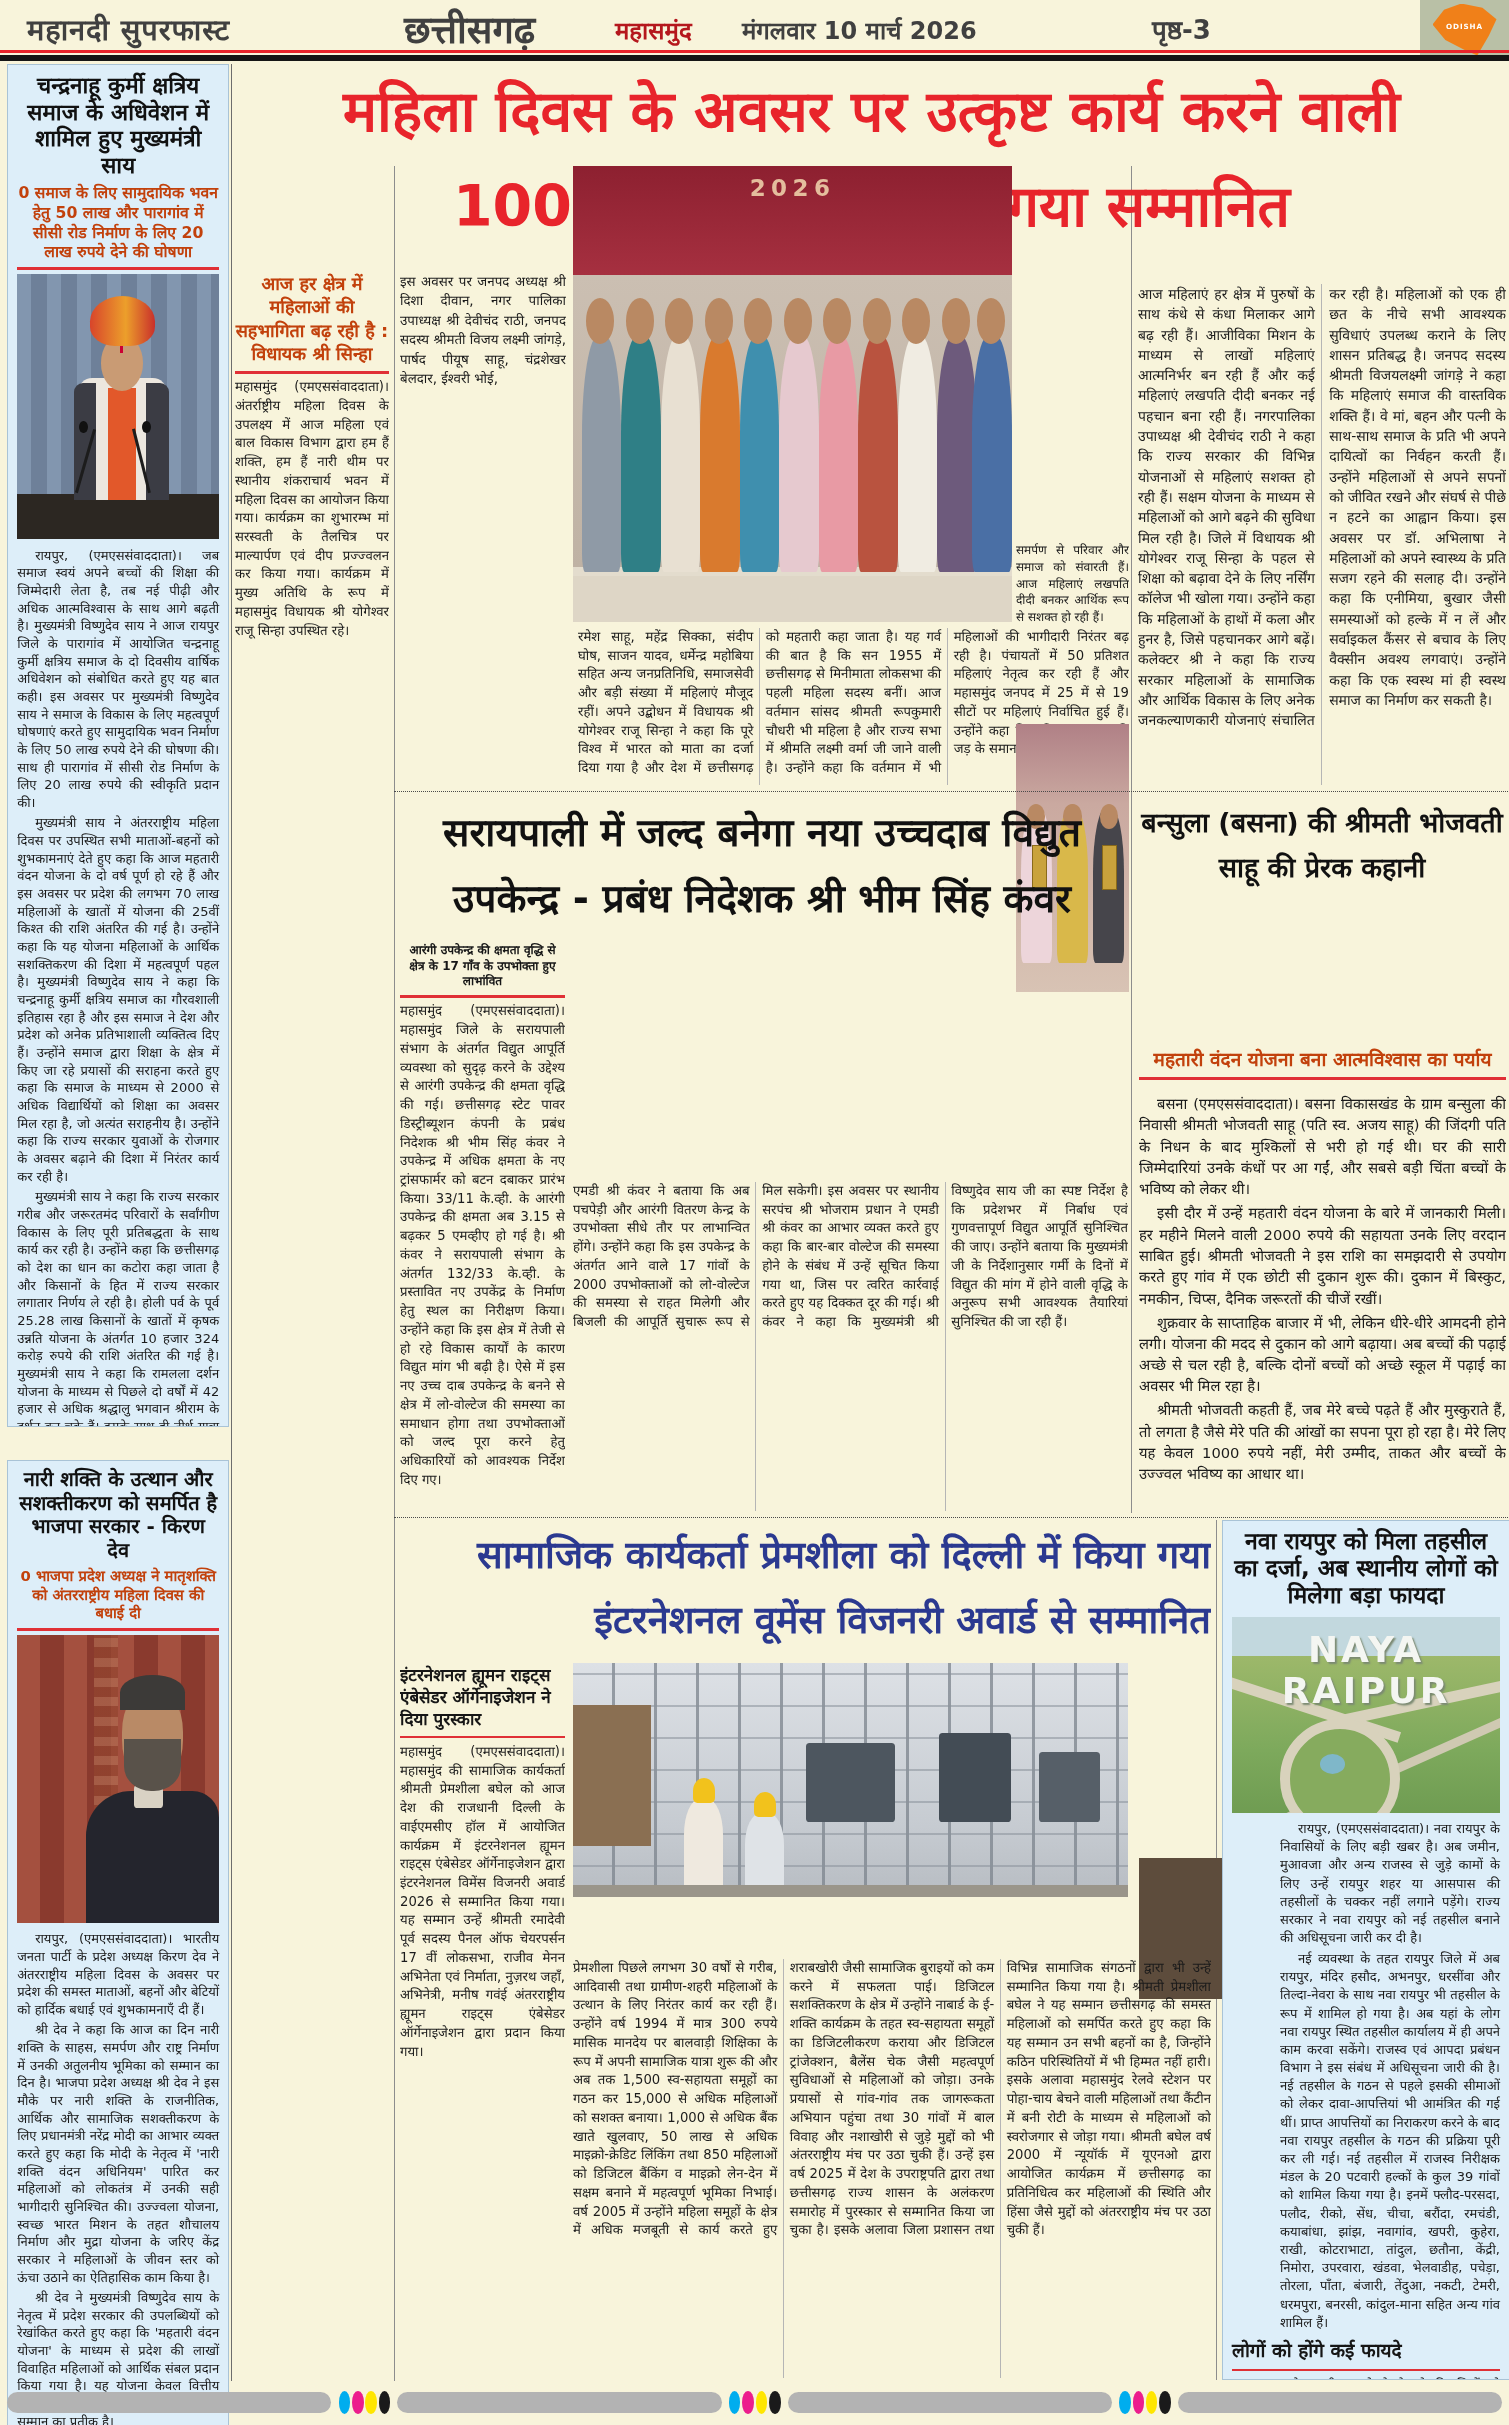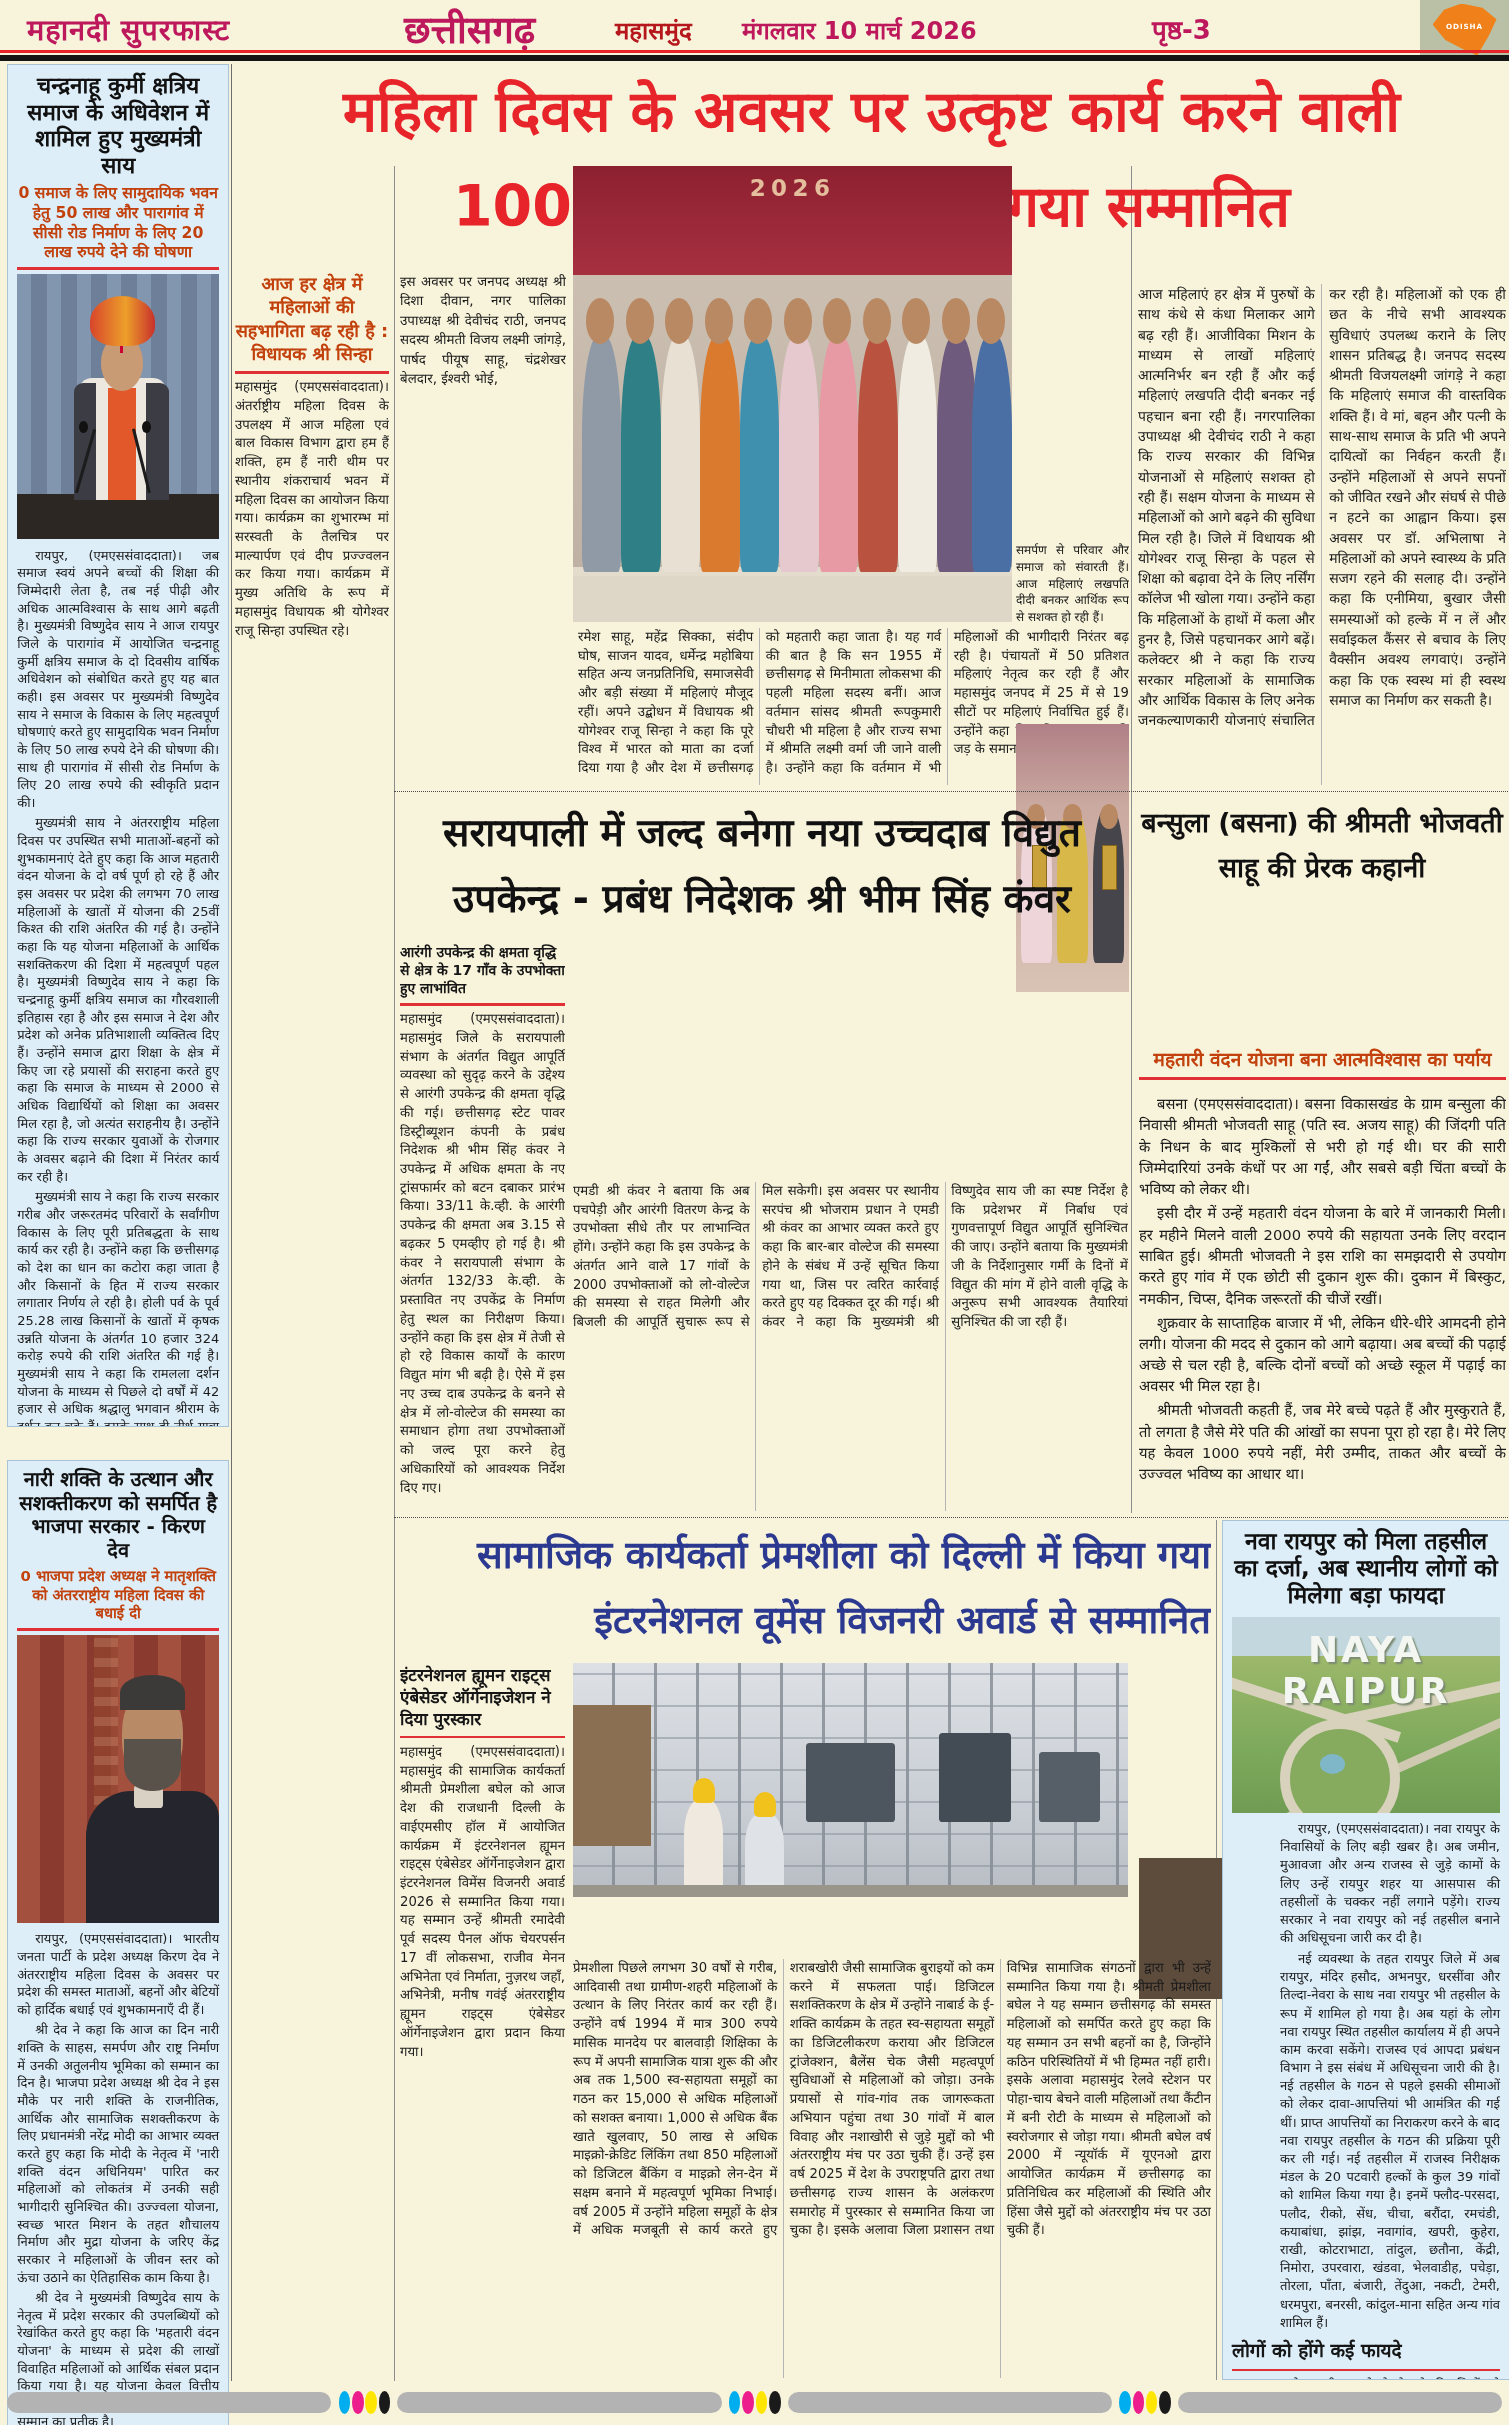--- a/index.html
+++ b/index.html
@@ -17,21 +17,21 @@
   .cols3{column-count:3;column-gap:12.5px;column-rule:0.9px solid #b5b5b5;}
   .cols2{column-count:2;column-gap:14.3px;column-rule:0.9px solid #b5b5b5;}
   .vr{position:absolute;width:0.9px;background:#6d6d6d;}
   .dotted{position:absolute;border-top:1.8px dotted #4a4a4a;}
   .ph{position:relative;overflow:hidden;background:#9a9a9a;}
   .ph .ab{position:absolute;}
   .fg{position:absolute;bottom:11%;width:9%;height:52%;border-radius:42% 42% 8% 8%;}
   .hd{position:absolute;bottom:61%;width:6.4%;height:10%;border-radius:50%;background:#b98963;}
   .footerbar{height:21.5px;border-radius:10.7px;background:#b3b3b3;flex:1;}
   .cmyk{width:11.6px;height:23px;border-radius:50%;margin:0 0.9px;flex:0 0 auto;}
-  .mast{font-weight:800;color:#be185d;white-space:nowrap;}
+  .mast{font-weight:800;color:#404040;white-space:nowrap;}
 </style>
 </head>
 <body>
 
 <div id="page">
 
   <div class="ab" style="left:0;top:0;width:1510px;height:50px;">
     <div class="ab mast" style="left:27px;top:9px;font-size:29px;letter-spacing:0.9px;">महानदी सुपरफास्ट</div>
     <div class="ab mast" style="left:404px;top:1.8px;font-size:38px;">छत्तीसगढ़</div>
     <div class="ab mast" style="left:615px;top:12.5px;font-size:24px;color:#b5171d;">महासमुंद</div>
@@ -152,21 +152,21 @@
   </div>
   <div class="box body" style="left:1016px;top:542px;width:113px;height:243px;font-size:12px;line-height:1.4;">समर्पण से परिवार और समाज को संवारती हैं। आज महिलाएं लखपति दीदी बनकर आर्थिक रूप से सशक्त हो रही हैं।</div>
 
   <div class="box body cols2" style="left:1138px;top:284px;width:368px;height:501px;font-size:14px;line-height:1.45;">आज महिलाएं हर क्षेत्र में पुरुषों के साथ कंधे से कंधा मिलाकर आगे बढ़ रही हैं। आजीविका मिशन के माध्यम से लाखों महिलाएं आत्मनिर्भर बन रही हैं और कई महिलाएं लखपति दीदी बनकर नई पहचान बना रही हैं। नगरपालिका उपाध्यक्ष श्री देवीचंद राठी ने कहा कि राज्य सरकार की विभिन्न योजनाओं से महिलाएं सशक्त हो रही हैं। सक्षम योजना के माध्यम से महिलाओं को आगे बढ़ने की सुविधा मिल रही है। जिले में विधायक श्री योगेश्वर राजू सिन्हा के पहल से शिक्षा को बढ़ावा देने के लिए नर्सिंग कॉलेज भी खोला गया। उन्होंने कहा कि महिलाओं के हाथों में कला और हुनर है, जिसे पहचानकर आगे बढ़ें। कलेक्टर श्री ने कहा कि राज्य सरकार महिलाओं के सामाजिक और आर्थिक विकास के लिए अनेक जनकल्याणकारी योजनाएं संचालित कर रही है। महिलाओं को एक ही छत के नीचे सभी आवश्यक सुविधाएं उपलब्ध कराने के लिए शासन प्रतिबद्ध है। जनपद सदस्य श्रीमती विजयलक्ष्मी जांगड़े ने कहा कि महिलाएं समाज की वास्तविक शक्ति हैं। वे मां, बहन और पत्नी के साथ-साथ समाज के प्रति भी अपने दायित्वों का निर्वहन करती हैं। उन्होंने महिलाओं से अपने सपनों को जीवित रखने और संघर्ष से पीछे न हटने का आह्वान किया। इस अवसर पर डॉ. अभिलाषा ने महिलाओं को अपने स्वास्थ्य के प्रति सजग रहने की सलाह दी। उन्होंने कहा कि एनीमिया, बुखार जैसी समस्याओं को हल्के में न लें और सर्वाइकल कैंसर से बचाव के लिए वैक्सीन अवश्य लगवाएं। उन्होंने कहा कि एक स्वस्थ मां ही स्वस्थ समाज का निर्माण कर सकती है।</div>
 
   <div class="dotted" style="left:394px;top:791px;width:1116px;"></div>
 
   <div class="box hl" style="left:399px;top:800px;width:726px;height:134px;font-size:39px;line-height:66px;">सरायपाली में जल्द बनेगा नया उच्चदाब विद्युत उपकेन्द्र - प्रबंध निदेशक श्री भीम सिंह कंवर</div>
 
   <div class="box" style="left:400px;top:943px;width:165px;height:569px;">
-    <div style="font-weight:700;font-size:14px;line-height:1.3;">आरंगी उपकेन्द्र की क्षमता वृद्धि से क्षेत्र के 17 गाँव के उपभोक्ता हुए लाभांवित</div>
+    <div style="font-weight:700;font-size:12px;line-height:1.3;text-align:center;">आरंगी उपकेन्द्र की क्षमता वृद्धि से क्षेत्र के 17 गाँव के उपभोक्ता हुए लाभांवित</div>
     <div class="redrule"></div>
     <div class="body" style="font-size:13.2px;line-height:1.42;">महासमुंद (एमएससंवाददाता)। महासमुंद जिले के सरायपाली संभाग के अंतर्गत विद्युत आपूर्ति व्यवस्था को सुदृढ़ करने के उद्देश्य से आरंगी उपकेन्द्र की क्षमता वृद्धि की गई। छत्तीसगढ़ स्टेट पावर डिस्ट्रीब्यूशन कंपनी के प्रबंध निदेशक श्री भीम सिंह कंवर ने उपकेन्द्र में अधिक क्षमता के नए ट्रांसफार्मर को बटन दबाकर प्रारंभ किया। 33/11 के.व्ही. के आरंगी उपकेन्द्र की क्षमता अब 3.15 से बढ़कर 5 एमव्हीए हो गई है। श्री कंवर ने सरायपाली संभाग के अंतर्गत 132/33 के.व्ही. के प्रस्तावित नए उपकेंद्र के निर्माण हेतु स्थल का निरीक्षण किया। उन्होंने कहा कि इस क्षेत्र में तेजी से हो रहे विकास कार्यों के कारण विद्युत मांग भी बढ़ी है। ऐसे में इस नए उच्च दाब उपकेन्द्र के बनने से क्षेत्र में लो-वोल्टेज की समस्या का समाधान होगा तथा उपभोक्ताओं को जल्द पूरा करने हेतु अधिकारियों को आवश्यक निर्देश दिए गए।</div>
   </div>
 
   <div class="box ph" style="left:573px;top:939px;width:555px;height:234px;">
     <div class="ab" style="inset:0;background:linear-gradient(#dde1e6,#c6cbd1 70%,#b7bcc2);"></div>
     <div class="ab" style="inset:0;background:repeating-linear-gradient(90deg,transparent 0 39px,#7c848d 39px 42px);opacity:.75;"></div>
     <div class="ab" style="inset:0;background:repeating-linear-gradient(0deg,transparent 0 30px,#8a929b 30px 32px);opacity:.55;"></div>
     <div class="ab" style="left:0;top:18%;width:14%;height:60%;background:#8a6f52;"></div>
     <div class="ab" style="left:42%;top:34%;width:16%;height:34%;background:#4d565f;border-radius:3.6px;"></div>

